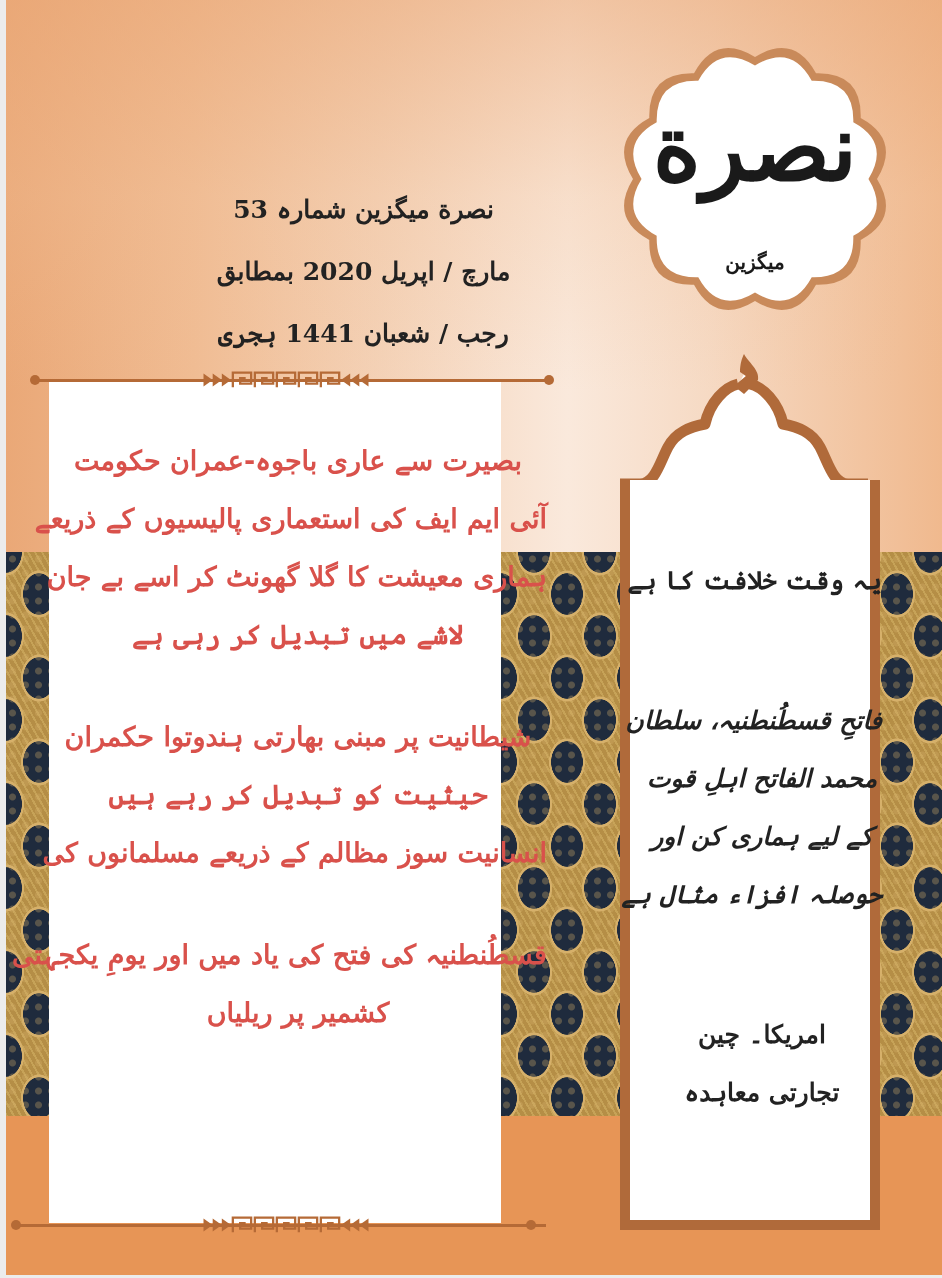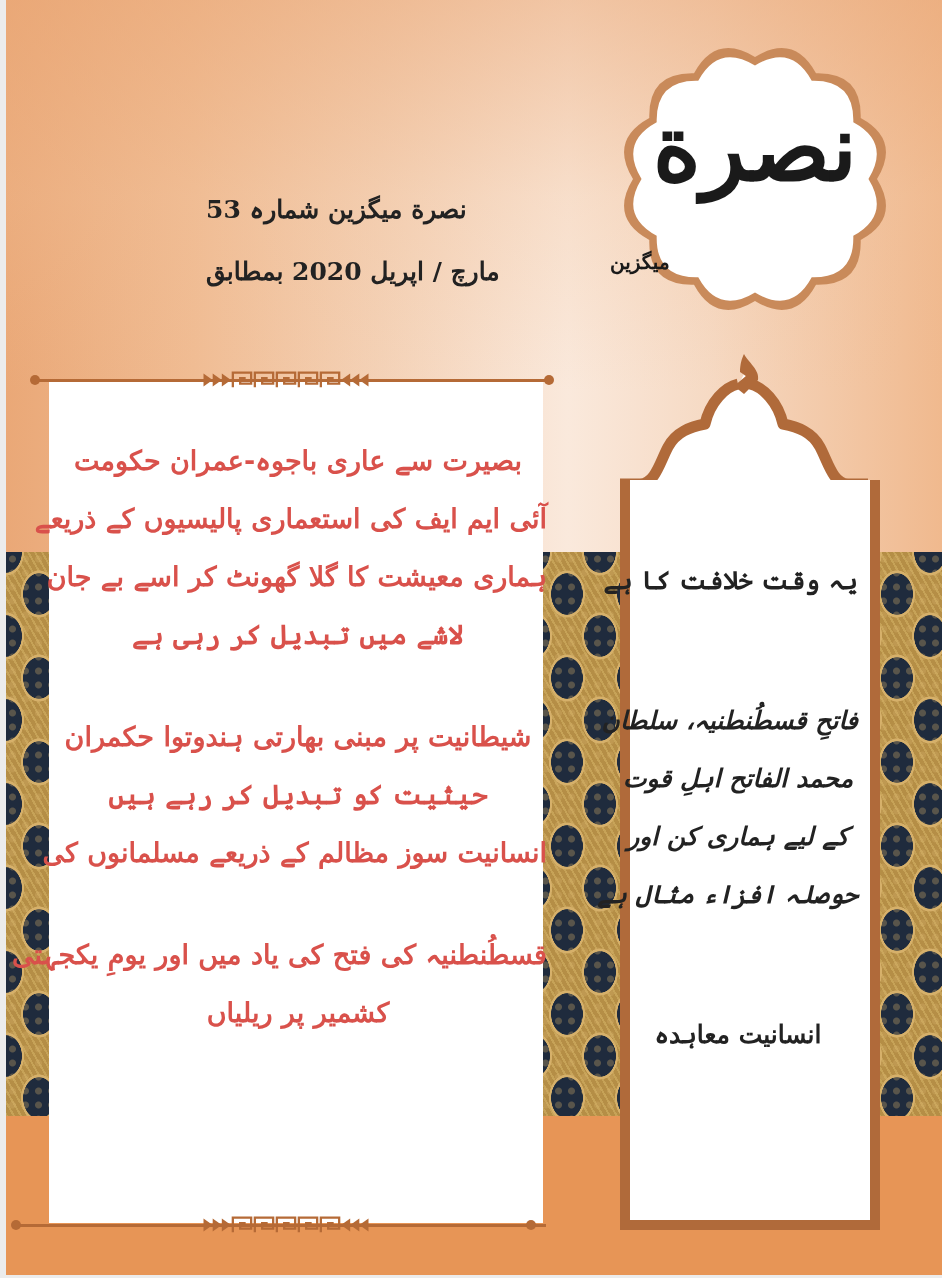--- a/index.html
+++ b/index.html
@@ -20,39 +20,39 @@
     background-size:66px 84px,66px 84px,66px 84px,66px 84px,66px 84px,auto;}
   .mosaic::after{content:"";position:absolute;inset:0;
     background-image:radial-gradient(circle at 50% 50%, rgba(214,176,106,.9) 0 3px, rgba(0,0,0,0) 4px);
     background-size:13px 14px;mix-blend-mode:normal;opacity:.35;}
   .bottom-band{position:absolute;left:0;top:1116px;width:936px;height:159px;background:#e79556;}
 
   
   .logo{position:absolute;left:604px;top:34px;width:290px;height:290px;}
   .logo svg{position:absolute;left:0;top:0;}
   .logo-title{position:absolute;left:0;top:68px;width:290px;text-align:center;font-size:92px;color:#1a1a1a;font-weight:bold;line-height:1;direction:rtl;}
-  .logo-sub{position:absolute;left:0;top:216px;width:290px;text-align:left;font-size:20px;color:#1a1a1a;font-weight:bold;direction:rtl;}
+  .logo-sub{position:absolute;left:0;top:216px;width:290px;text-align:center;font-size:20px;color:#1a1a1a;font-weight:bold;direction:rtl;}
 
   
-  .issue{position:absolute;left:200px;top:185px;width:315px;direction:rtl;text-align:left;color:#222;font-size:25px;font-weight:bold;}
+  .issue{position:absolute;left:200px;top:185px;width:315px;direction:rtl;text-align:center;color:#222;font-size:25px;font-weight:bold;}
   .issue div{height:62px;line-height:50px;}
 
   
-  .left-panel{position:absolute;left:43px;top:380px;width:494px;height:843px;background:#fff;}
+  .left-panel{position:absolute;left:43px;top:380px;width:452px;height:843px;background:#fff;}
   .deco-line{position:absolute;height:3px;background:#b56a36;}
   .deco-dot{position:absolute;width:10px;height:10px;border-radius:50%;background:#b56a36;}
   .meander{position:absolute;height:22px;}
   .left-text{position:absolute;left:0;top:52px;width:498px;direction:rtl;text-align:center;color:#d9514b;font-size:27px;font-weight:bold;}
   .left-text .block{margin-bottom:44px;}
   .left-text .line{height:58px;line-height:58px;white-space:nowrap;}
 
   
   .right-frame{position:absolute;left:604px;top:352px;width:268px;height:872px;}
   .right-body{position:absolute;left:10px;top:128px;width:240px;height:740px;background:#fff;border-left:10px solid #b06a3a;border-right:10px solid #b06a3a;border-bottom:10px solid #b06a3a;}
-  .right-text{position:absolute;left:8px;top:200px;width:240px;direction:rtl;text-align:center;color:#222;font-size:25px;font-weight:bold;}
+  .right-text{position:absolute;left:32px;top:200px;width:240px;direction:rtl;text-align:center;color:#222;font-size:25px;font-weight:bold;}
   .right-text .line{height:58px;line-height:58px;white-space:nowrap;}
 </style>
 </head>
 <body>
 
 <div class="cover">
   <div class="mosaic"></div>
   <div class="bottom-band"></div>
 
   <div class="logo">
@@ -62,20 +62,21 @@
       <path fill="#ffffff" d="M0.0 -122.0 Q39.1 -146.0 61.0 -105.7 Q106.9 -106.9 105.7 -61.0 Q146.0 -39.1 122.0 0.0 Q146.0 39.1 105.7 61.0 Q106.9 106.9 61.0 105.7 Q39.1 146.0 0.0 122.0 Q-39.1 146.0 -61.0 105.7 Q-106.9 106.9 -105.7 61.0 Q-146.0 39.1 -122.0 0.0 Q-146.0 -39.1 -105.7 -61.0 Q-106.9 -106.9 -61.0 -105.7 Q-39.1 -146.0 -0.0 -122.0 Z" transform="scale(0.93)"></path>
         </g>
     </svg>
     <div class="logo-title">نصرة</div>
     <div class="logo-sub">میگزین</div>
   </div>
 
   <div class="issue">
     <div>نصرة میگزین شمارہ 53</div>
     <div>مارچ / اپریل 2020 بمطابق</div>
+    <div>رجب / شعبان 1441 ہجری</div>
   </div>
 
   <div class="left-panel">
     <div class="left-text">
       <div class="block">
         <div class="line">بصیرت سے عاری باجوہ-عمران حکومت</div>
         <div class="line">آئی ایم ایف کی استعماری پالیسیوں کے ذریعے</div>
         <div class="line">ہماری معیشت کا گلا گھونٹ کر اسے بے جان</div>
         <div class="line">لاشے میں تبدیل کر رہی ہے</div>
       </div>
@@ -145,17 +146,18 @@
       <div style="margin-bottom:82px;">
         <div class="line">یہ وقت خلافت کا ہے</div>
       </div>
       <div style="margin-bottom:82px;font-style:italic;">
         <div class="line">فاتحِ قسطُنطنیہ، سلطان</div>
         <div class="line">محمد الفاتح اہلِ قوت</div>
         <div class="line">کے لیے ہماری کن اور</div>
         <div class="line">حوصلہ افزاء مثال ہے</div>
       </div>
       <div>
-        <div class="line">انسانیت معاہدہ</div>
+        <div class="line">امریکا۔ چین</div>
+        <div class="line">تجارتی معاہدہ</div>
       </div>
     </div>
   </div>
 </div>
 
 </body></html>

